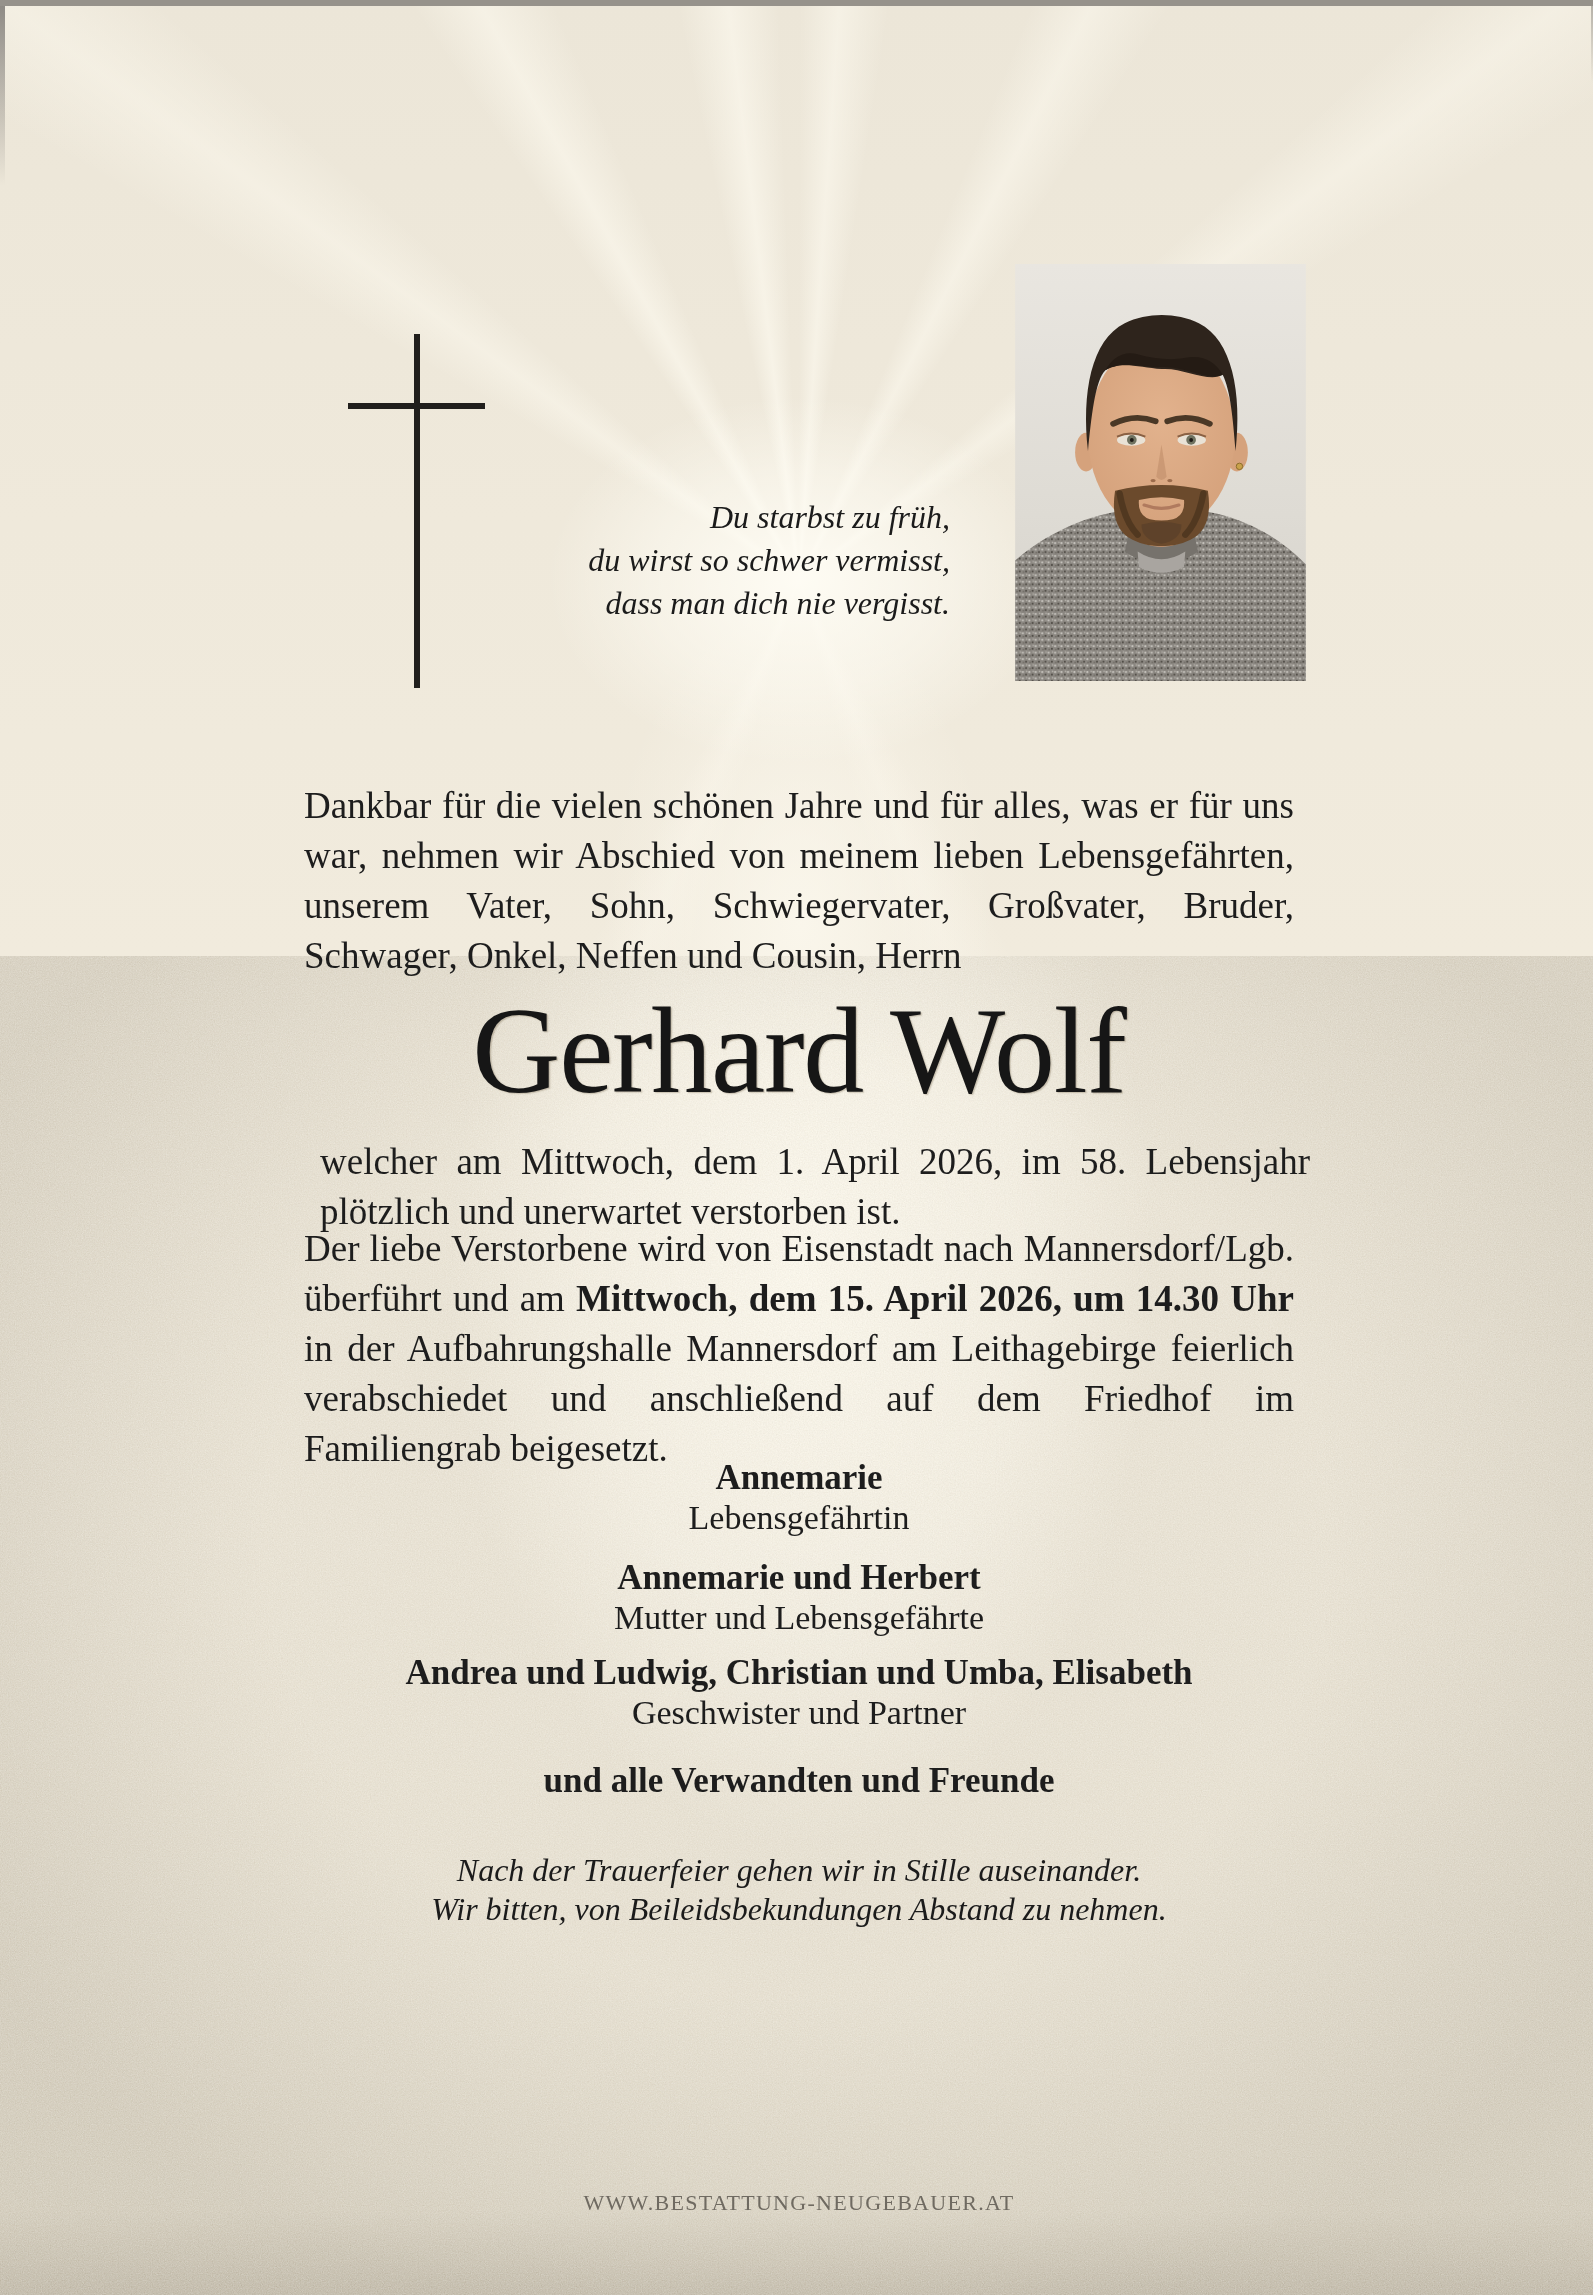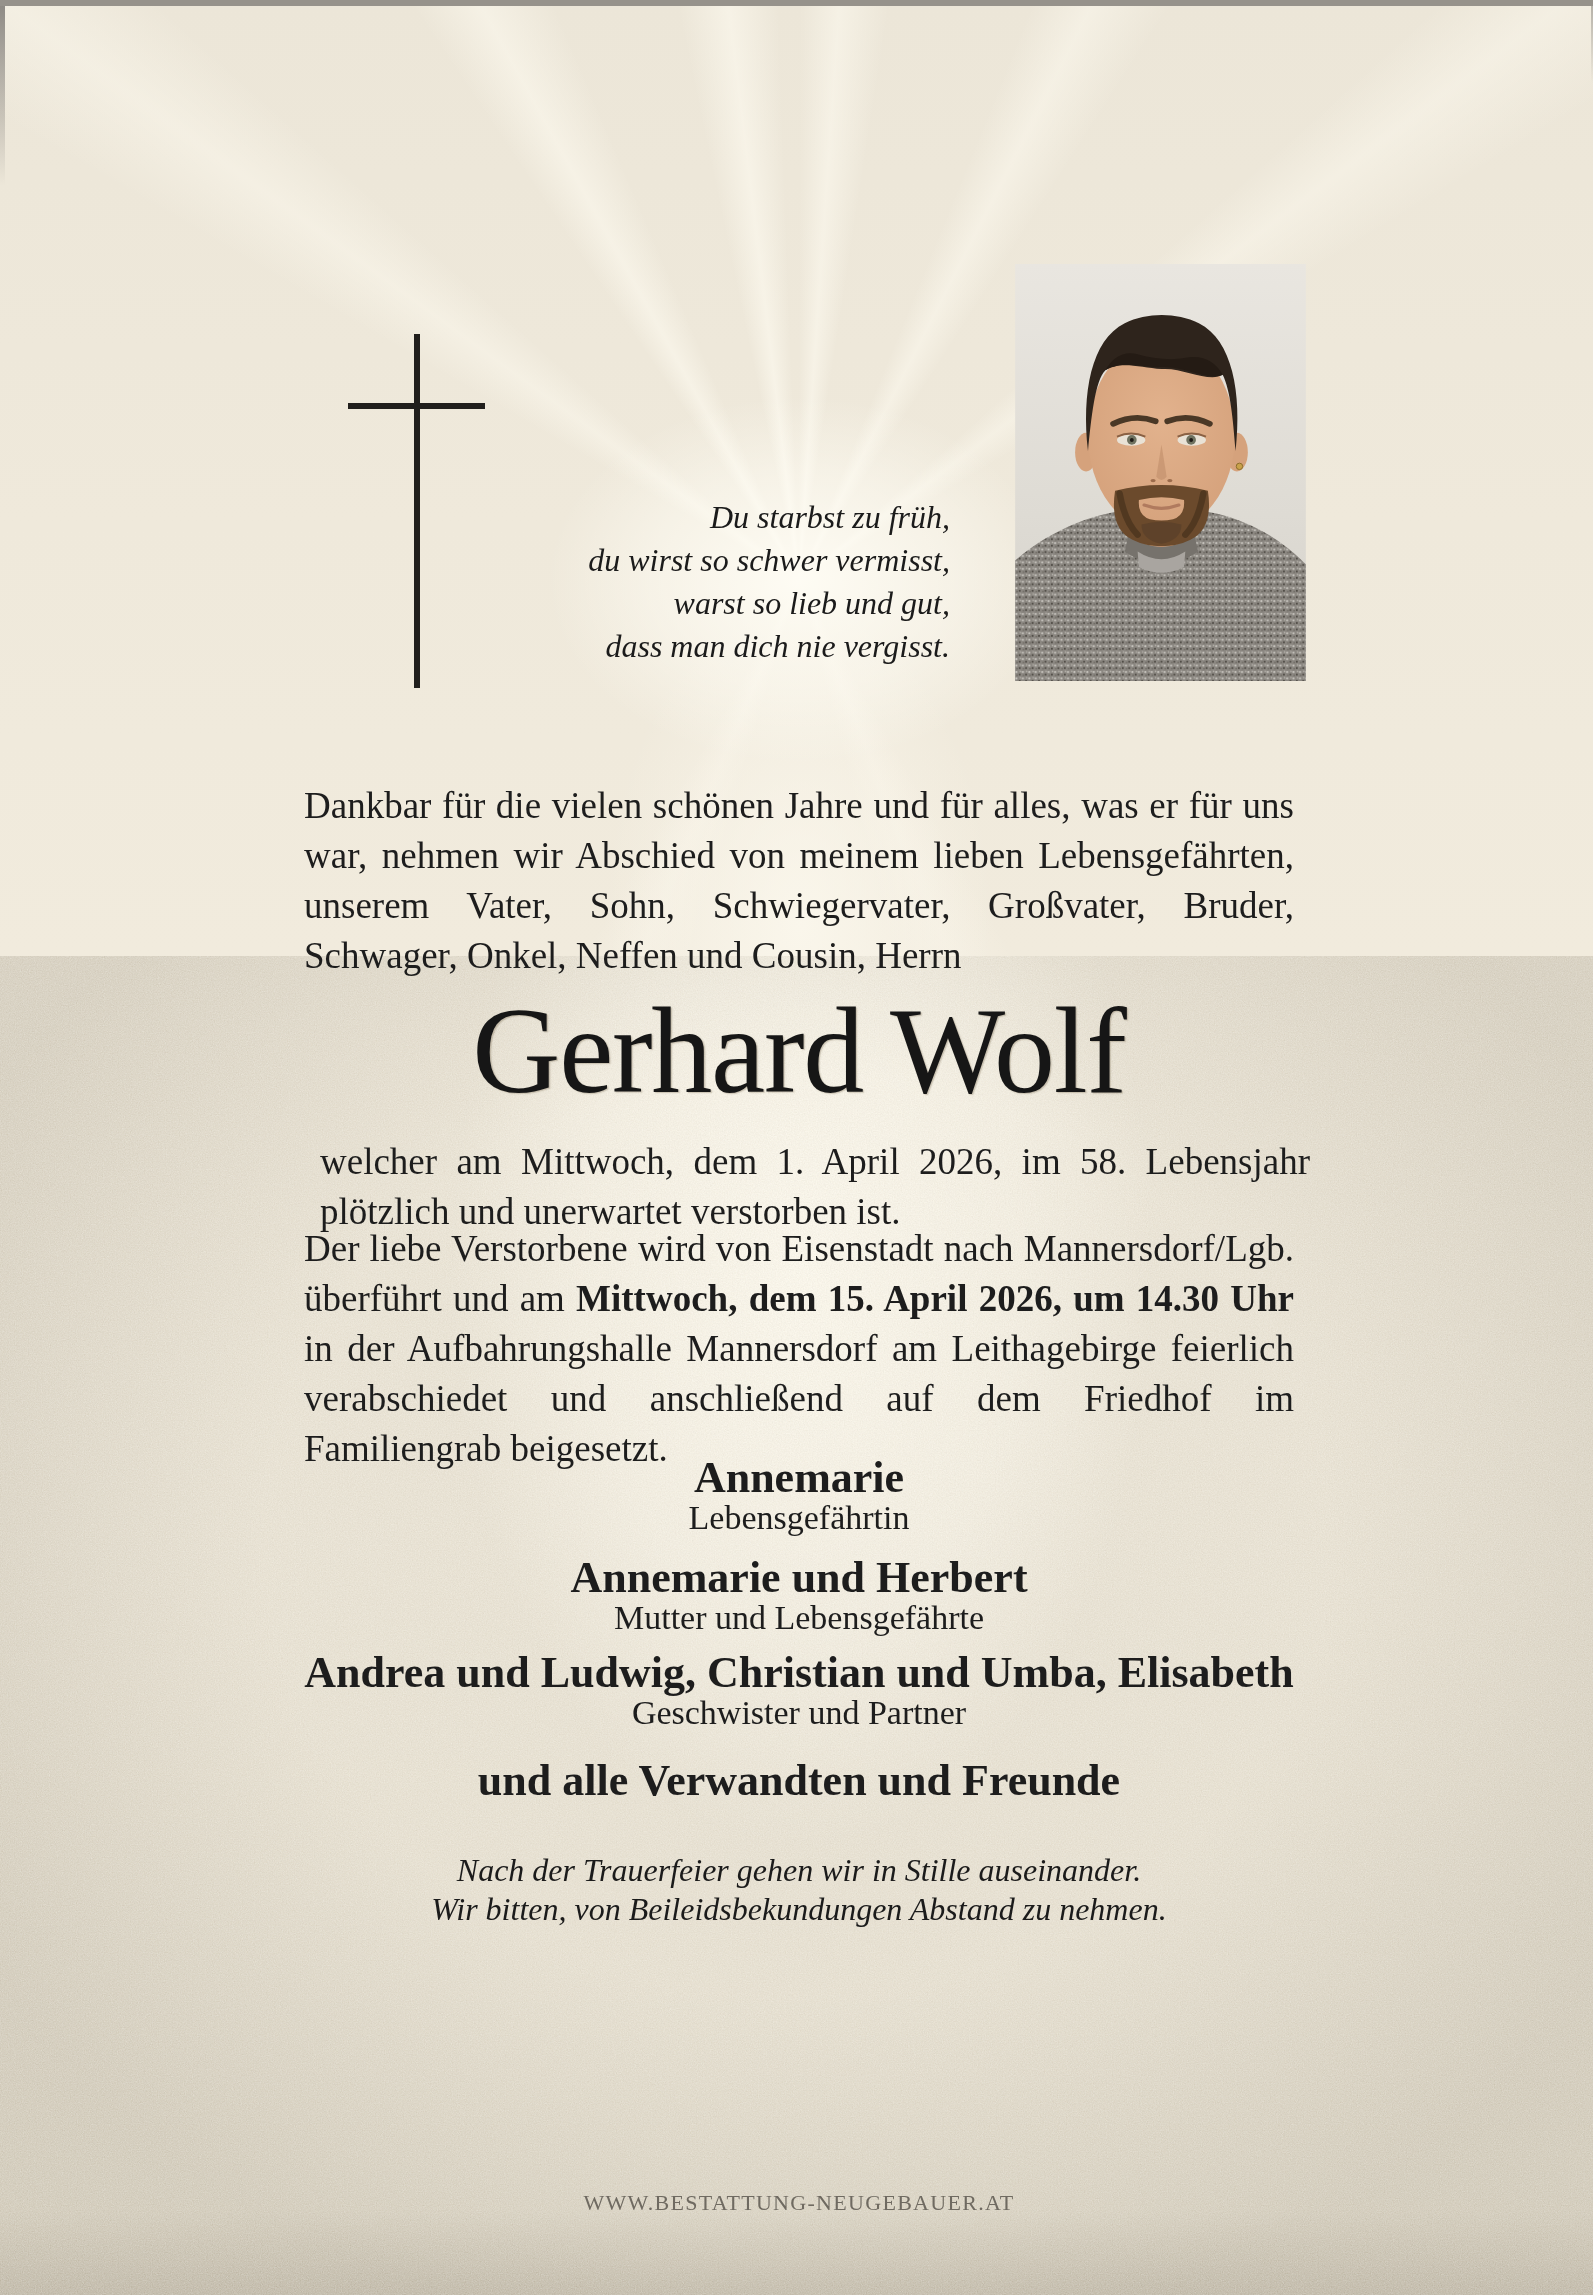--- a/index.html
+++ b/index.html
@@ -93,21 +93,21 @@
   .intro{top:781px;}
   .name{
     top:980px;text-align:center;
     font-size:122px;line-height:142px;letter-spacing:-1.3px;color:#161616;
     text-shadow:1.3px 1.3px 1.3px rgba(120,105,80,0.35);
   }
   .notice{top:1137px;margin-left:16px;}
   .funeral{top:1224px;}
   .funeral b{font-weight:bold;}
   .mourner-block{text-align:center;color:#1d1d1d;}
-  .mourner-names{font-size:44px;line-height:40px;font-weight:bold;}
+  .mourner-names{font-size:35px;line-height:40px;font-weight:bold;}
   .mourner-rel{font-size:34px;line-height:31px;margin-top:3.9px;}
   .closing{
     top:1851px;text-align:center;font-style:italic;
     font-size:32px;line-height:39px;color:#1b1b1b;
   }
   .footer{
     top:2190px;text-align:center;
     font-size:22px;letter-spacing:1.3px;color:#6f6a61;
   }
 </style>
@@ -206,21 +206,20 @@
     <path fill-rule="evenodd" d="M155,352 Q227,334 299,352 Q308,410 272,428 Q252,438 227,438 Q202,438 182,428 Q146,410 155,352 Z
          M192,366 Q227,358 262,366 Q264,390 245,396 Q227,400 209,396 Q190,390 192,366 Z" fill="#6b4a2c"></path>
     <path d="M162,356 Q170,400 190,420 M292,356 Q284,400 264,420" stroke="#3c2a18" stroke-width="10" fill="none" stroke-linecap="round" opacity="0.55"></path>
     <path d="M200,374 Q227,384 254,374" stroke="#b07a5e" stroke-width="5" fill="none" stroke-linecap="round"></path>
     <path d="M196,404 Q227,396 258,404 Q258,428 227,434 Q196,428 196,404 Z" fill="#5e422a"></path>
   </svg>
 
   <div class="poem">
     <div>Du starbst zu früh,</div>
     <div>du wirst so schwer vermisst,</div>
-    <div>warst so lieb und gut,</div>
     <div>dass man dich nie vergisst.</div>
   </div>
 
   <div class="col para intro" style="position:absolute;">Dankbar für die vielen schönen Jahre und für alles, was er für uns war, nehmen wir Abschied von meinem lieben Lebensgefährten, unserem Vater, Sohn, Schwiegervater, Großvater, Bruder, Schwager, Onkel, Neffen und Cousin, Herrn</div>
 
   <div class="col name" style="position:absolute;">Gerhard Wolf</div>
 
   <div class="col para notice" style="position:absolute;">welcher am Mittwoch, dem 1. April 2026, im 58. Lebensjahr plötzlich und unerwartet verstorben ist.</div>
 
   <div class="col para funeral" style="position:absolute;"><span>Der liebe Verstorbene wird von Eisenstadt nach Mannersdorf/Lgb. überführt und am </span><b>Mittwoch, dem 15. April 2026, um 14.30 Uhr</b><span> in der Aufbahrungshalle Mannersdorf am Leithagebirge feierlich verabschiedet und anschließend auf dem Friedhof im Familiengrab beigesetzt.</span></div>

